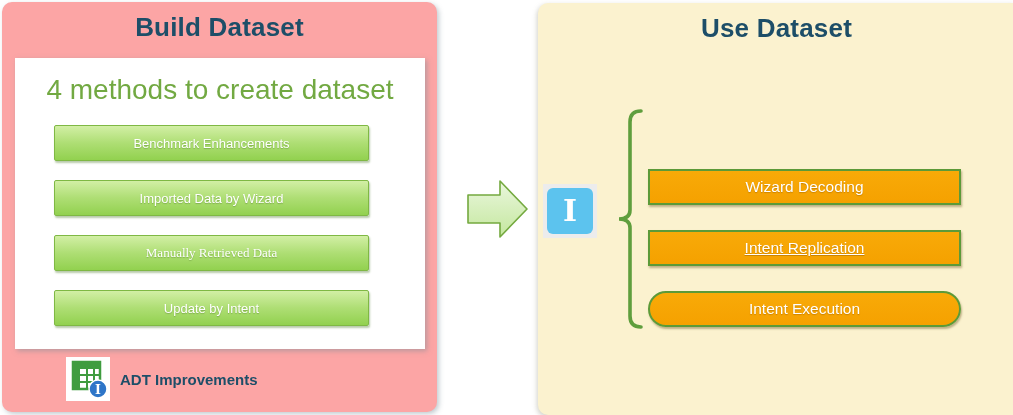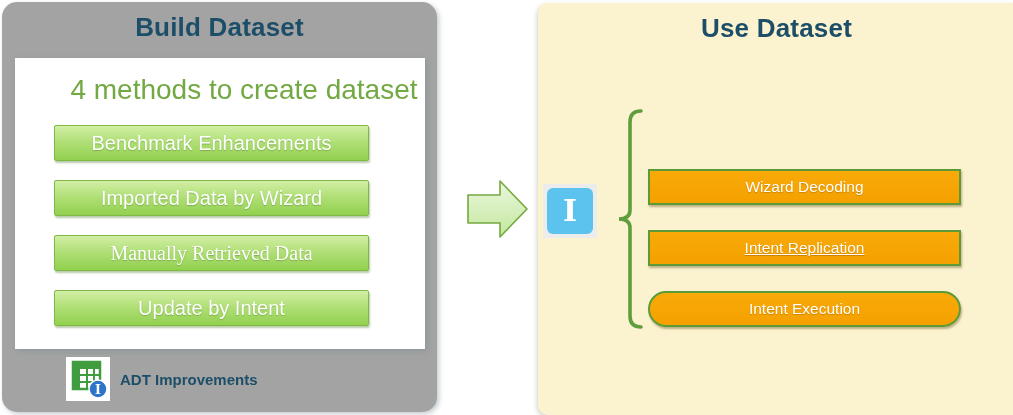--- a/index.html
+++ b/index.html
@@ -8,44 +8,44 @@
     font-family: "Liberation Sans", sans-serif;
     background: #ffffff;
     position: relative;
     overflow: hidden;
   }
   .canvas { position: absolute; left: 0; top: 0; width: 1013px; height: 415px; }
 
   
   .panel-left {
     position: absolute; left: 2px; top: 2px; width: 435px; height: 410px;
-    background: #a3a3a3; border-radius: 15px;
+    background: #fca5a5; border-radius: 10px;
     box-shadow: 2px 2px 5px rgba(120,140,150,0.45);
   }
   .panel-title {
     position: absolute; top: 10px; left: 0; width: 100%;
     text-align: center; font-size: 26px; font-weight: 700; color: #1d4e68;
     letter-spacing: 0.2px;
   }
   .white-card {
     position: absolute; left: 13px; top: 56px; width: 410px; height: 291px;
     background: #ffffff;
     box-shadow: 2px 2px 5px rgba(120,140,150,0.5);
   }
   .card-heading {
     position: absolute; top: 16px; left: 0; width: 100%;
-    text-align: center; font-size: 28px; font-weight: 400; color: #72a942; margin-left: 24px;
+    text-align: center; font-size: 28px; font-weight: 400; color: #72a942;
   }
   .green-btn {
     position: absolute; left: 39px; width: 315px; height: 36px;
     background: linear-gradient(to bottom, #d2efa5 0%, #aede74 50%, #92d14f 100%);
     border: 1px solid #7fb844; border-radius: 2px;
     box-shadow: 1px 2px 2px rgba(100,140,70,0.45);
     display: flex; align-items: center; justify-content: center;
-    color: #ffffff; font-size: 20px;
+    color: #ffffff; font-size: 13px;
     text-shadow: 0 1px 1px rgba(100,140,60,0.55);
   }
   .gb-0 { top: 67px; }
   .gb-1 { top: 122px; }
   .gb-2 { top: 177px; font-family: Liberation Serif, serif; }
   .gb-3 { top: 232px; }
 
   .footer-row {
     position: absolute; left: 64px; top: 355px; height: 44px;
     display: flex; align-items: center; gap: 10px;

